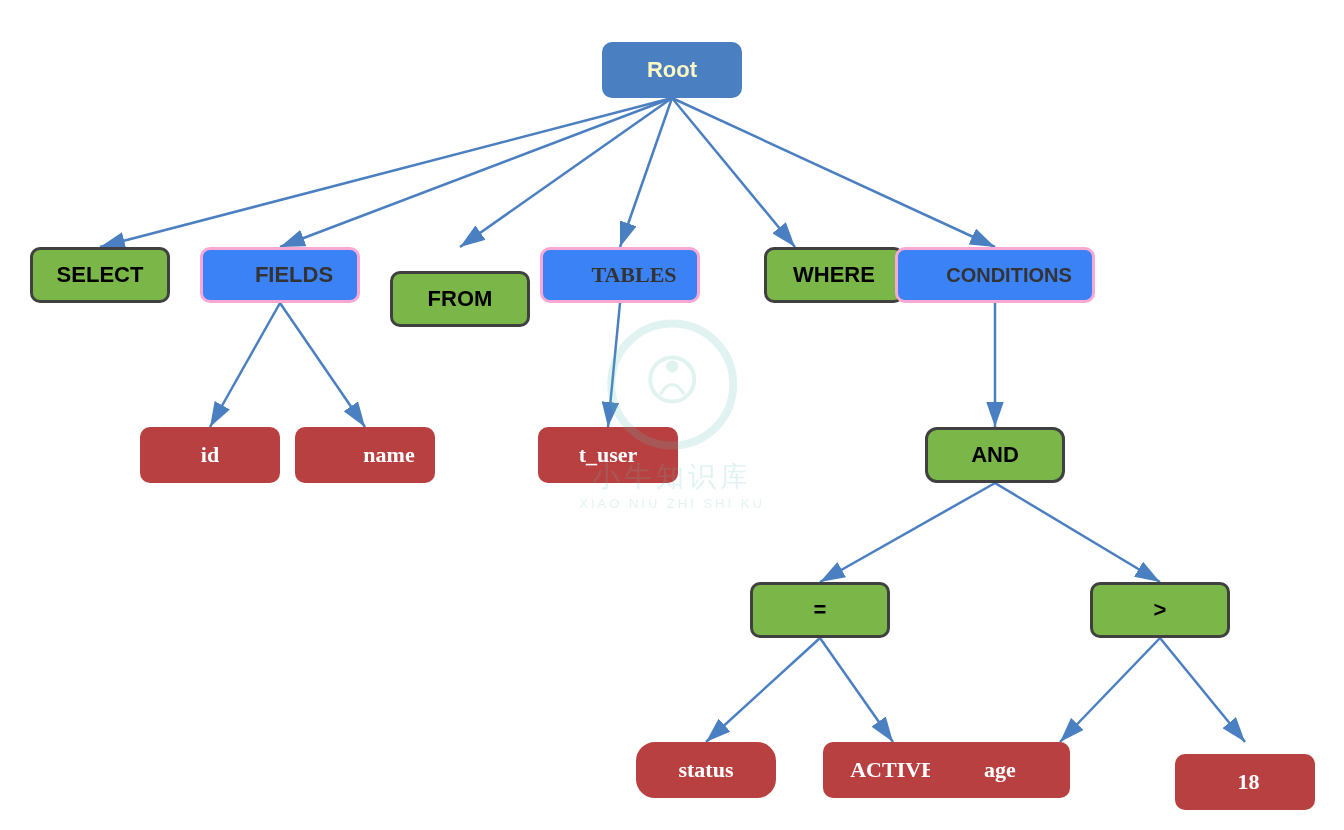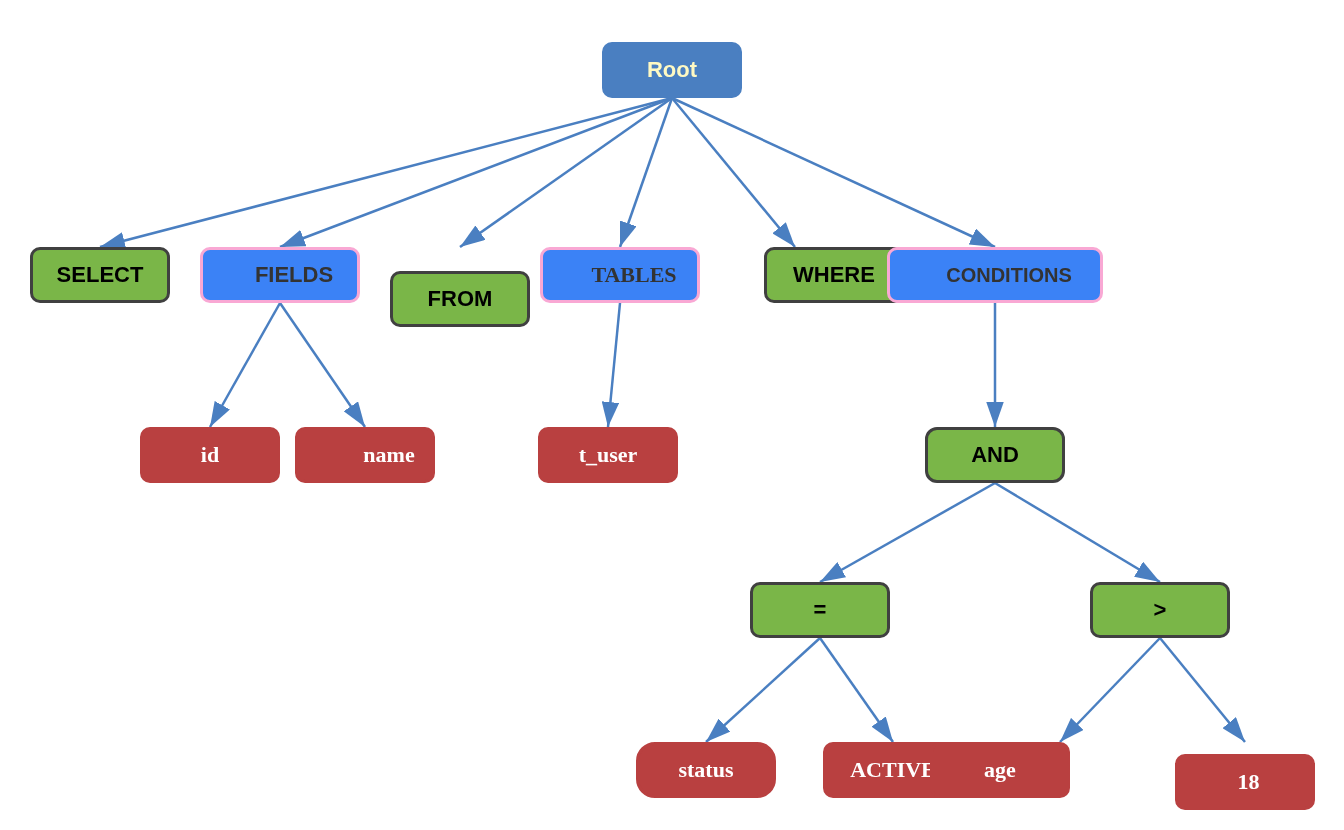--- a/index.html
+++ b/index.html
@@ -126,26 +126,37 @@
       <line x1="1160" y1="638" x2="1245" y2="742" stroke="#4a7fc1" stroke-width="2.5" marker-end="url(#arrow)"></line>
     </svg>
 
   <div id="nodes-container">
       <div class="node node-root" style="left: 672px; top: 70px;">Root</div>
       <div class="node node-green" style="left: 100px; top: 275px;">SELECT</div>
       <div class="node node-gray" style="left: 280px; top: 275px;">FIELDS</div>
       <div class="node node-green" style="left: 460px; top: 275px; margin-top: 24px;">FROM</div>
       <div class="node node-gray" style="left: 620px; top: 275px; font-family: Liberation Serif, serif;">TABLES</div>
       <div class="node node-green" style="left: 795px; top: 275px; margin-left: 39px;">WHERE</div>
-      <div class="node node-gray" style="left: 995px; top: 275px; width: 216px; font-size: 20px;">CONDITIONS</div>
+      <div class="node node-gray" style="left: 995px; top: 275px; width: 200px; font-size: 20px;">CONDITIONS</div>
       <div class="node node-red" style="left: 210px; top: 455px;">id</div>
       <div class="node node-red" style="left: 365px; top: 455px; padding-left: 48px;">name</div>
       <div class="node node-red" style="left: 608px; top: 455px;">t_user</div>
       <div class="node node-green" style="left: 995px; top: 455px; border-radius: 12px;">AND</div>
       <div class="node node-green" style="left: 820px; top: 610px;">=</div>
       <div class="node node-green" style="left: 1160px; top: 610px;">&gt;</div>
       <div class="node node-red" style="left: 706px; top: 770px; border-radius: 19px;">status</div>
       <div class="node node-red" style="left: 893px; top: 770px;">ACTIVE</div>
       <div class="node node-red" style="left: 1000px; top: 770px;">age</div>
       <div class="node node-red" style="left: 1245px; top: 782px; padding-left: 7px;">18</div>
     </div>
 
+  <div class="watermark">
+    <div class="watermark-circle">
+      <svg width="80" height="80" viewBox="0 0 80 80">
+        <circle cx="40" cy="35" r="22" fill="none" stroke="#5bbfb5" stroke-width="4"></circle>
+        <path d="M28 50 Q40 30 52 50" fill="none" stroke="#5bbfb5" stroke-width="3"></path>
+        <circle cx="40" cy="22" r="6" fill="#5bbfb5"></circle>
+      </svg>
+    </div>
+    <div class="watermark-text-cn">小牛知识库</div>
+    <div class="watermark-text-en">XIAO NIU ZHI SHI KU</div>
+  </div>
 </div>
 
 </body></html>

